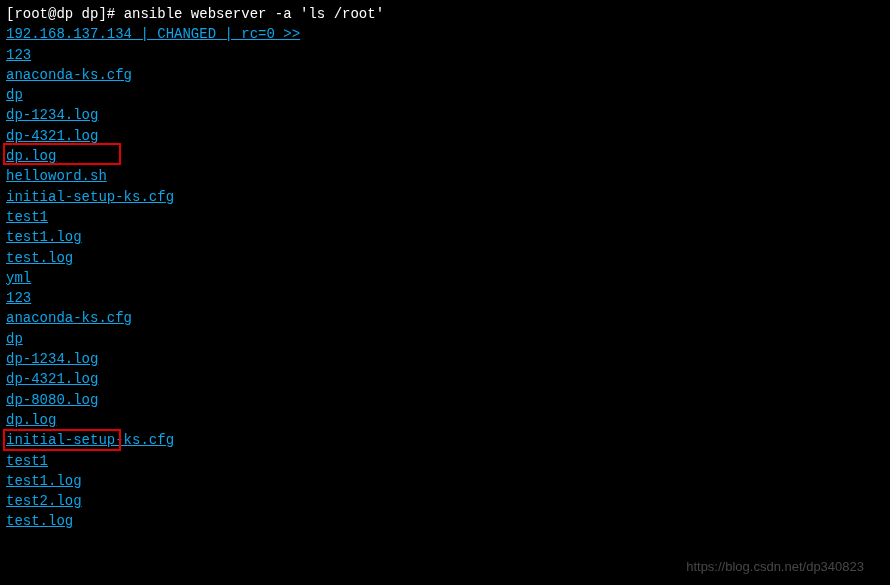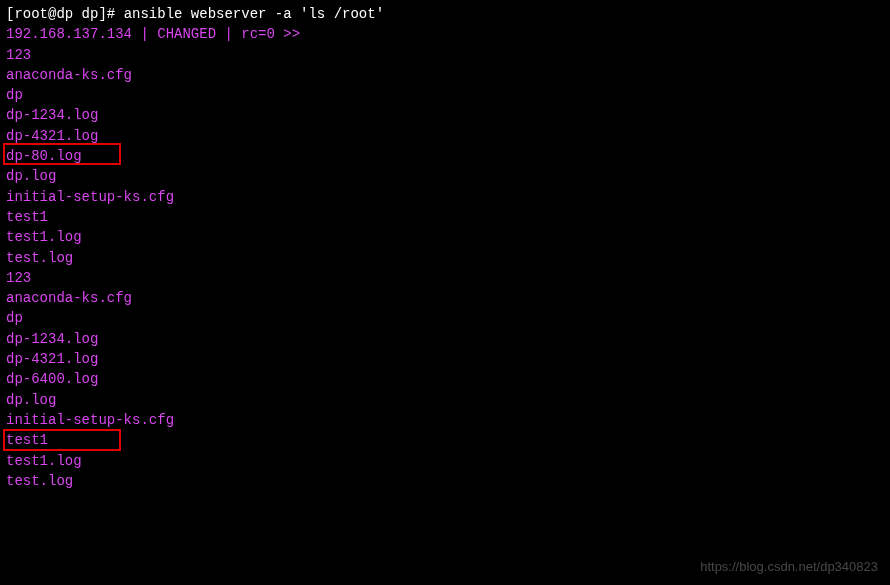--- a/index.html
+++ b/index.html
@@ -13,69 +13,72 @@
       font-size: 14px;
       line-height: 1.45;
       padding: 4px 6px;
       width: 890px;
       height: 585px;
       overflow: hidden;
       position: relative;
     }
     .line {
       white-space: pre;
+      text-decoration: underline;
     }
     .white {
       color: #fff;
     }
     .yellow {
-      color: #d946ef;
+      color: #0ea5e9;
     }
     .highlight-box {
       position: absolute;
       border: 2px solid #e30000;
       pointer-events: none;
     }
     .watermark {
       position: absolute;
       bottom: 8px;
-      right: 12px;
+      right: 26px;
       color: rgba(200, 200, 200, 0.35);
       font-size: 13px;
       font-family: sans-serif;
     }
   </style>
 </head>
 <body>
 
 <div>
   <div class="line"><span class="white">[root@dp dp]# </span><span class="white">ansible webserver -a 'ls /root'</span></div>
   <div id="output-lines">
       <div class="line yellow">192.168.137.134 | CHANGED | rc=0 &gt;&gt;</div>
       <div class="line yellow">123</div>
       <div class="line yellow">anaconda-ks.cfg</div>
       <div class="line yellow">dp</div>
       <div class="line yellow">dp-1234.log</div>
       <div class="line yellow">dp-4321.log</div>
-      <div class="line yellow">dp-80.log</div>
       <div class="line yellow">dp.log</div>
+      <div class="line yellow">helloword.sh</div>
       <div class="line yellow">initial-setup-ks.cfg</div>
       <div class="line yellow">test1</div>
       <div class="line yellow">test1.log</div>
       <div class="line yellow">test.log</div>
+      <div class="line yellow">yml</div>
       <div class="line yellow">123</div>
       <div class="line yellow">anaconda-ks.cfg</div>
       <div class="line yellow">dp</div>
       <div class="line yellow">dp-1234.log</div>
       <div class="line yellow">dp-4321.log</div>
-      <div class="line yellow">dp-6400.log</div>
+      <div class="line yellow">dp-8080.log</div>
       <div class="line yellow">dp.log</div>
       <div class="line yellow">initial-setup-ks.cfg</div>
       <div class="line yellow">test1</div>
       <div class="line yellow">test1.log</div>
+      <div class="line yellow">test2.log</div>
       <div class="line yellow">test.log</div>
     </div>
 </div>
 
 <div class="highlight-box" id="hb0" style="top: 143px; left: 3px; width: 118px; height: 22px;"></div>
 <div class="highlight-box" id="hb1" style="top: 429px; left: 3px; width: 118px; height: 22px;"></div>
 
 <div class="watermark">https://blog.csdn.net/dp340823</div>
 
 </body></html>

